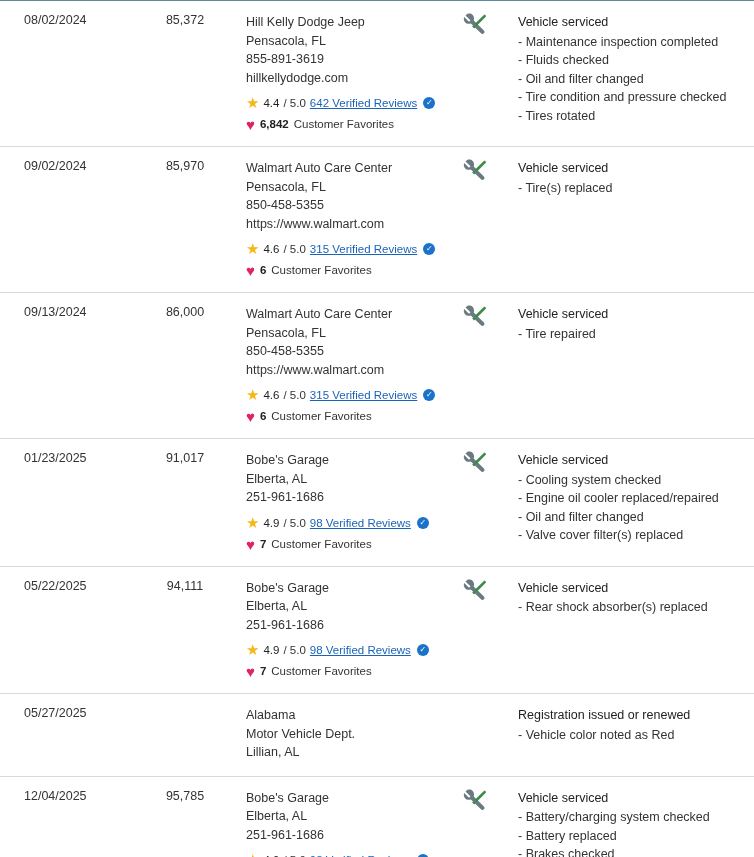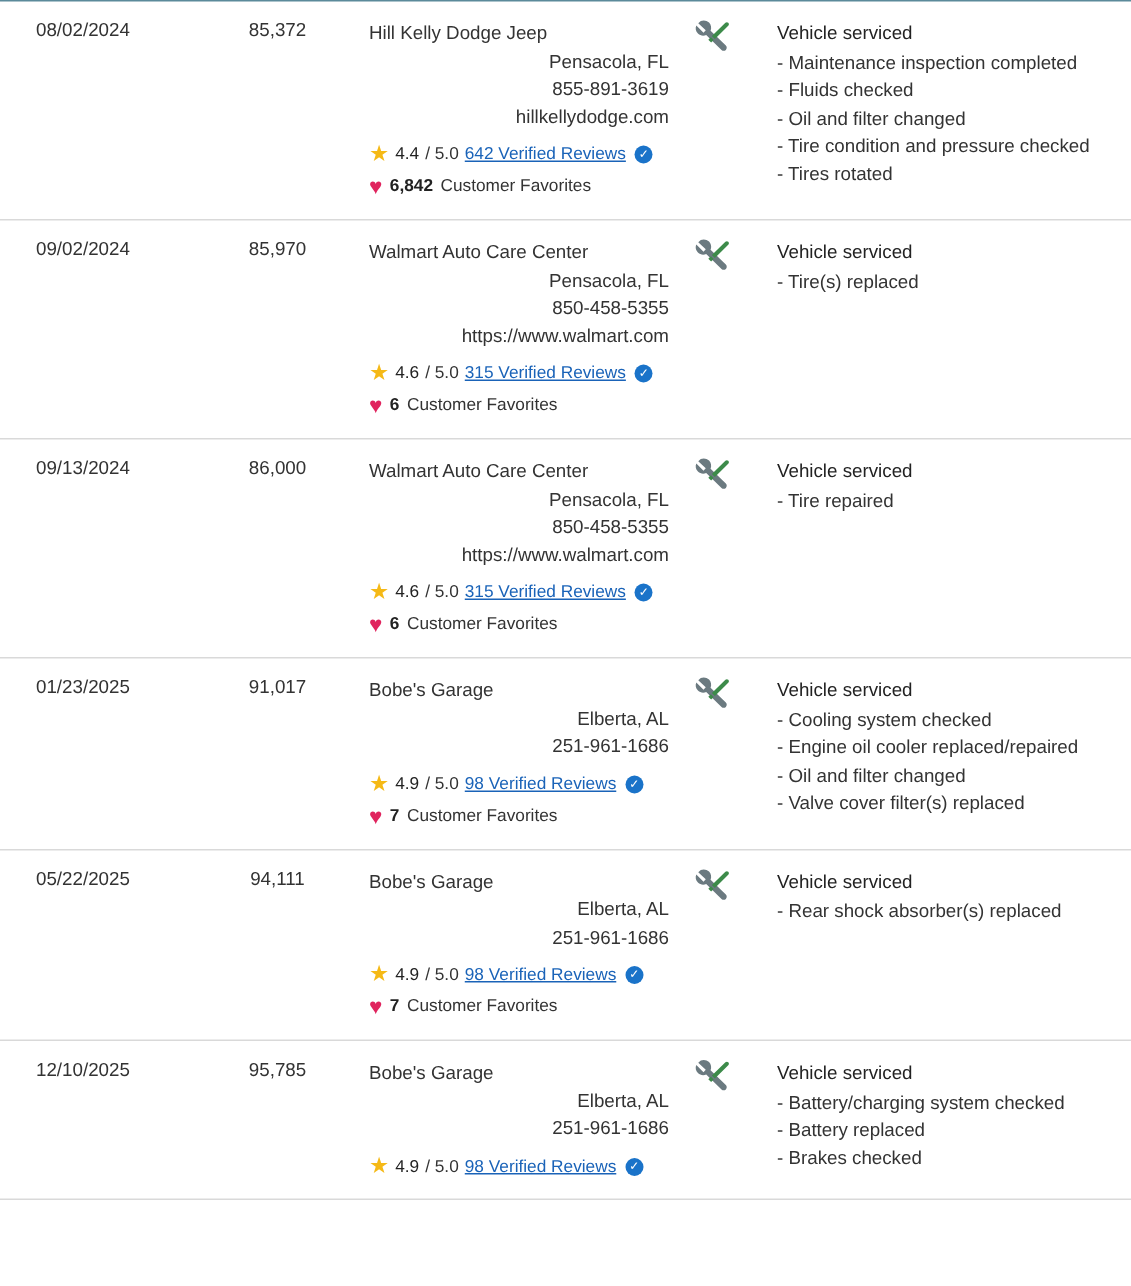--- a/index.html
+++ b/index.html
@@ -67,21 +67,20 @@
     padding-right: 16px;
     color: #333;
     line-height: 18.5px;
     font-size: 12.5px;
   }
   .src-name {
     display: block;
   }
   .src-line {
     display: block;
-    text-align: right;
   }
   .rating-line {
     margin-top: 9px;
     display: flex;
     align-items: center;
     gap: 4px;
     font-size: 11.5px;
     line-height: 14px;
   }
   .star-icon {
@@ -314,21 +313,35 @@
                 <path d="M3.5 2.5 L8.5 7.2 L7.0 8.8 L2.2 4.0 C1.4 5.8 1.8 8.0 3.3 9.4 C4.8 10.9 7.0 11.2 8.8 10.4 L19.0 20.3 C19.8 21.1 21.1 21.1 21.9 20.3 C22.7 19.5 22.7 18.2 21.9 17.4 L11.7 7.5 C12.5 5.7 12.1 3.5 10.7 2.0 C9.2 0.6 7.0 0.2 5.2 1.0 Z" fill="#6b7a80"></path>
                 <path d="M21.6 2.2 L12.6 11.0 L14.6 13.0 L23.5 4.1 C24.1 3.5 24.1 2.8 23.5 2.2 C22.9 1.6 22.2 1.6 21.6 2.2 Z" fill="#3d8b4a"></path>
                 <path d="M11.9 11.8 L10.2 13.5 L12.1 15.4 L13.8 13.7 Z" fill="#3d8b4a"></path>
               </svg></span></td>
           <td class="col-detail">
             <span class="detail-title">Vehicle serviced</span>
             <span class="detail-item">- Rear shock absorber(s) replaced</span>
           </td>
         </tr>
         <tr class="record-row">
-          <td class="col-date"><span>12/10/2025</span></td>
+          <td class="col-date"><span>05/27/2025</span></td>
+          <td class="col-odo"></td>
+          <td class="col-source">
+            <span class="src-name">Alabama</span>
+            <span class="src-line">Motor Vehicle Dept.</span>
+            <span class="src-line">Lillian, AL</span>
+          </td>
+          <td class="col-icon"></td>
+          <td class="col-detail">
+            <span class="detail-title">Registration issued or renewed</span>
+            <span class="detail-item">- Vehicle color noted as Red</span>
+          </td>
+        </tr>
+        <tr class="record-row">
+          <td class="col-date"><span>12/04/2025</span></td>
           <td class="col-odo"><span>95,785</span></td>
           <td class="col-source">
             <span class="src-name">Bobe's Garage</span>
             <span class="src-line">Elberta, AL</span>
             <span class="src-line">251-961-1686</span>
             <div class="rating-line">
               <span class="star-icon">★</span>
               <span class="rating-value">4.9</span>
               <span class="rating-scale">/ 5.0</span>
               <a class="reviews-link" href="#">98 Verified Reviews</a>

